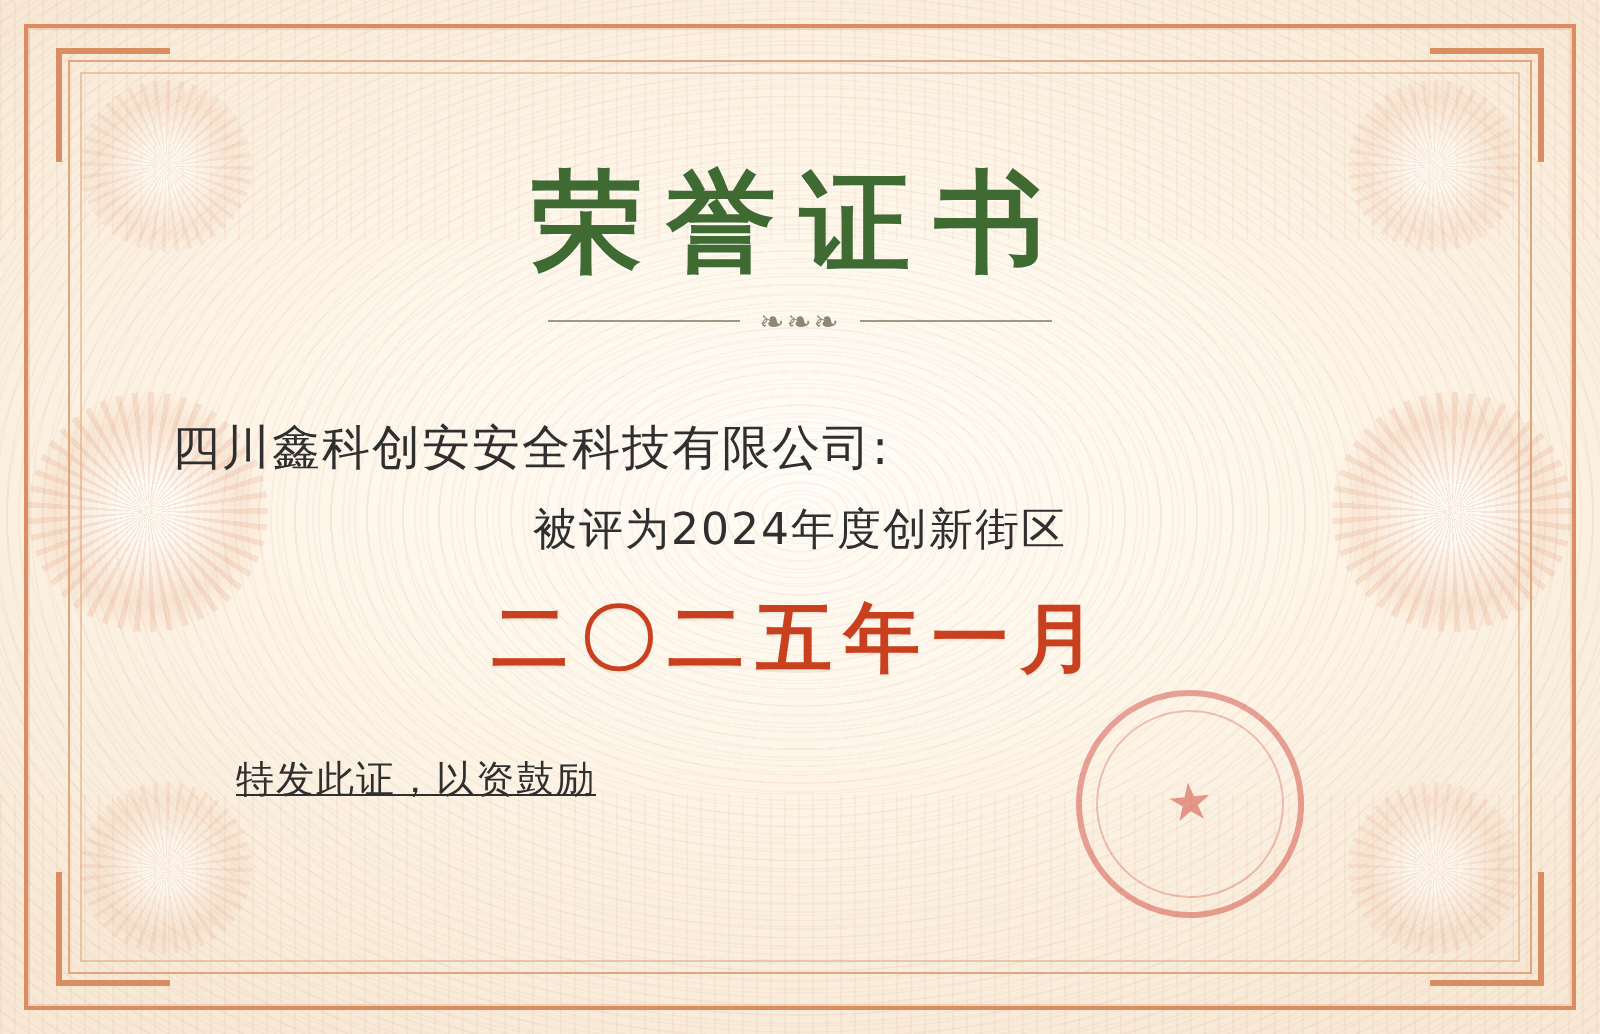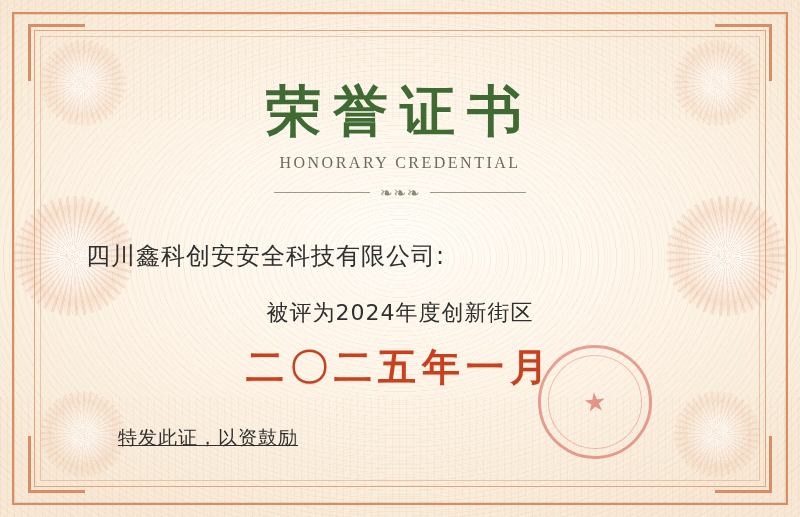--- a/index.html
+++ b/index.html
@@ -177,21 +177,21 @@
     margin-top: 38px;
     margin-left: 26px;
     font-family: "DejaVu Sans", sans-serif;
     font-size: 24px;
     color: #2f2f2f;
     letter-spacing: 1px;
   }
 
   .award-line {
     text-align: center;
-    margin-top: 26px;
+    margin-top: 10px;
     font-family: "DejaVu Sans", sans-serif;
     font-size: 22px;
     color: #2f2f2f;
     letter-spacing: 1px;
   }
 
   .award-title {
     text-align: center;
     margin-top: 14px;
     font-family: "DejaVu Serif", serif;
@@ -281,21 +281,20 @@
 
   <div class="corner tl"></div>
   <div class="corner tr"></div>
   <div class="corner bl"></div>
   <div class="corner br"></div>
 
   <div class="content">
 
     <div class="title">荣誉证书</div>
 
-    <div class="subtitle">HONORARY CREDENTIAL</div>
 
     <div class="divider">
       <span class="line"></span>
       <span class="flourish">❧❧❧</span>
       <span class="line"></span>
     </div>
 
     <div class="recipient">四川鑫科创安安全科技有限公司:</div>
 
     <div class="award-line">被评为2024年度创新街区</div>

